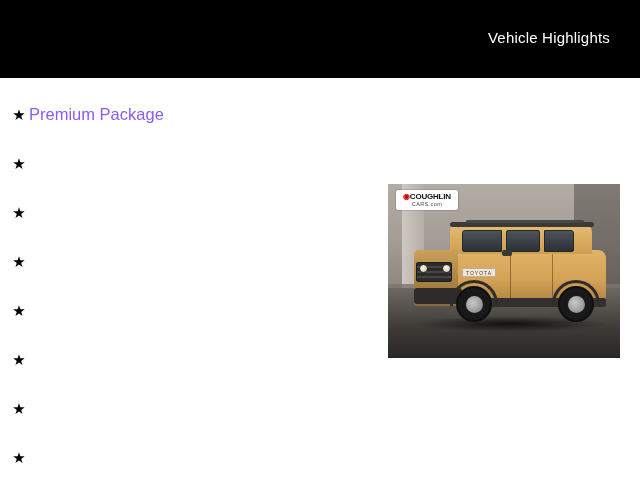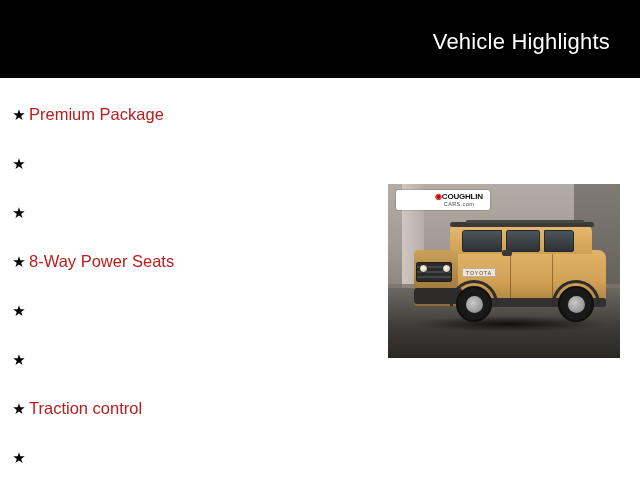--- a/index.html
+++ b/index.html
@@ -25,21 +25,21 @@
     top: 0;
     width: 640px;
     height: 78px;
     background: #000000;
   }
   .header-title {
     position: absolute;
     right: 30px;
     top: 29px;
     color: #ffffff;
-    font-size: 22px;
+    font-size: 15px;
     letter-spacing: 0.2px;
     white-space: nowrap;
     text-align: center;
   }
   .content {
     position: absolute;
     left: 0;
     top: 78px;
     width: 640px;
     height: 402px;
@@ -60,21 +60,21 @@
   }
   .bullet-star {
     width: 20px;
     flex: 0 0 20px;
     color: #000000;
     font-size: 15px;
     line-height: 1;
     text-align: center;
   }
   .feature-label {
-    color: #b91c1c;
+    color: #8b5cf6;
     font-size: 16.5px;
     white-space: nowrap;
     text-align: right;
   }
   .photo {
     position: absolute;
     left: 388px;
     top: 106px;
     width: 232px;
     height: 174px;
@@ -115,21 +115,20 @@
     position: absolute;
     left: 8px; top: 6px;
     width: 62px; height: 20px;
     background: #ffffff;
     border-radius: 2px;
     display: flex;
     flex-direction: column;
     justify-content: center;
     align-items: center;
     box-shadow: 0 0 0 1px rgba(0,0,0,.12);
-    padding-left: 32px;
   }
   .ph-logo-main {
     font-size: 8px;
     font-weight: bold;
     color: #111111;
     line-height: 8px;
     letter-spacing: -0.2px;
   }
   .ph-logo-main .mark { color: #cc0000; }
   .ph-logo-sub {
@@ -298,34 +297,32 @@
       <div class="feature-item">
         <span class="bullet-star">★</span>
       </div>
 
       <div class="feature-item">
         <span class="bullet-star">★</span>
       </div>
 
       <div class="feature-item">
         <span class="bullet-star">★</span>
-        <span class="feature-label">8-Way Power Seats</span>
-      </div>
-
-      <div class="feature-item">
-        <span class="bullet-star">★</span>
-      </div>
-
-      <div class="feature-item">
-        <span class="bullet-star">★</span>
-      </div>
-
-      <div class="feature-item">
-        <span class="bullet-star">★</span>
-        <span class="feature-label">Traction control</span>
+      </div>
+
+      <div class="feature-item">
+        <span class="bullet-star">★</span>
+      </div>
+
+      <div class="feature-item">
+        <span class="bullet-star">★</span>
+      </div>
+
+      <div class="feature-item">
+        <span class="bullet-star">★</span>
       </div>
 
       <div class="feature-item">
         <span class="bullet-star">★</span>
       </div>
 
     </div>
 
     <div class="photo">
       <div class="ph-wall"></div>

